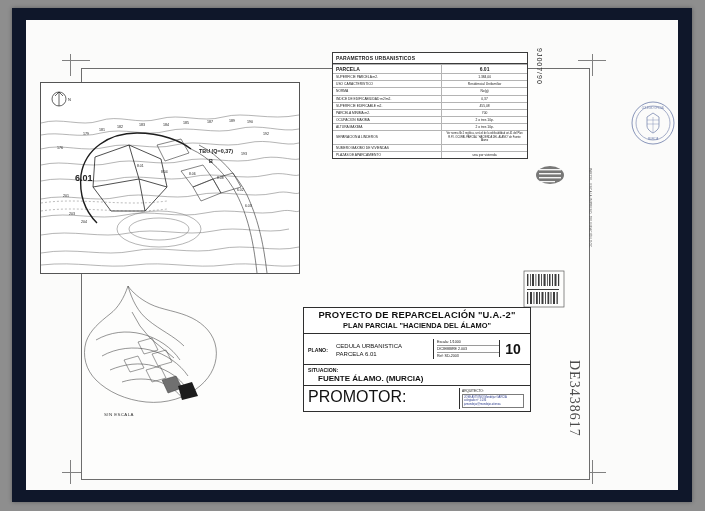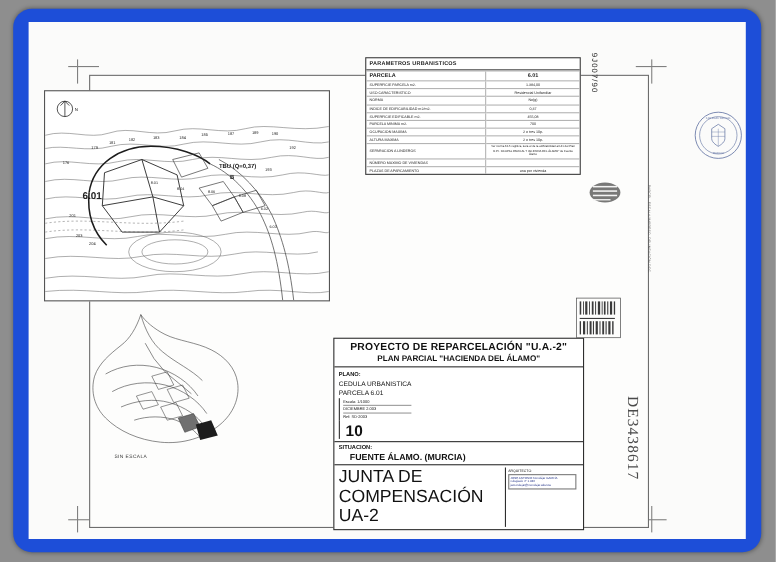--- a/index.html
+++ b/index.html
@@ -14,23 +14,22 @@
     font-family: "Liberation Sans", sans-serif;
     position: relative;
   }
   
   .sheet {
     position: absolute;
     left: 12px;
     top: 8px;
     width: 680px;
     height: 494px;
-    background: #1d4ed8;
+    background: #0f172a;
     box-shadow: 0 0 4px rgba(0,0,0,0.35);
-    border-radius: 17px;
   }
   .sheet-inner {
     position: absolute;
     left: 14px;
     top: 12px;
     right: 14px;
     bottom: 12px;
     background: #fbfbfa;
   }
   
@@ -183,23 +182,22 @@
   }
   .tb-sub-title {
     font-size: 7.4px;
     font-weight: bold;
     text-align: center;
     line-height: 1.2;
     margin-top: 1px;
   }
   .tb-plano {
     display: flex;
-    align-items: flex-start;
+    align-items: center;
     min-height: 26px;
-    flex-direction: column;
   }
   .tb-plano .lbl {
     font-size: 5.2px;
     font-weight: bold;
     width: 28px;
     padding-top: 2px;
   }
   .tb-plano .val {
     flex: 1;
     font-size: 6px;
@@ -557,21 +555,21 @@
         <div class="num">10</div>
       </div>
 
       <div class="tb-row tb-sit">
         <div class="lbl">SITUACION:</div>
         <div class="val">FUENTE ÁLAMO.  (MURCIA)</div>
       </div>
 
       <div class="tb-row tb-two">
         <div class="left">
-          <div class="val">JUNTA DE COMPENSACIÓN UA-2</div>
+          <div class="lbl">PROMOTOR:</div>
         </div>
         <div class="right">
           <div class="arquitecto-lbl">ARQUITECTO:</div>
           <div class="firma">
             <div>JOSE ANTONIO Mondéjar GARCÍA</div>
             <div>colegiado nº 1.036</div>
             <div>jamondejar@mondejar.atienza</div>
           </div>
         </div>
       </div>

